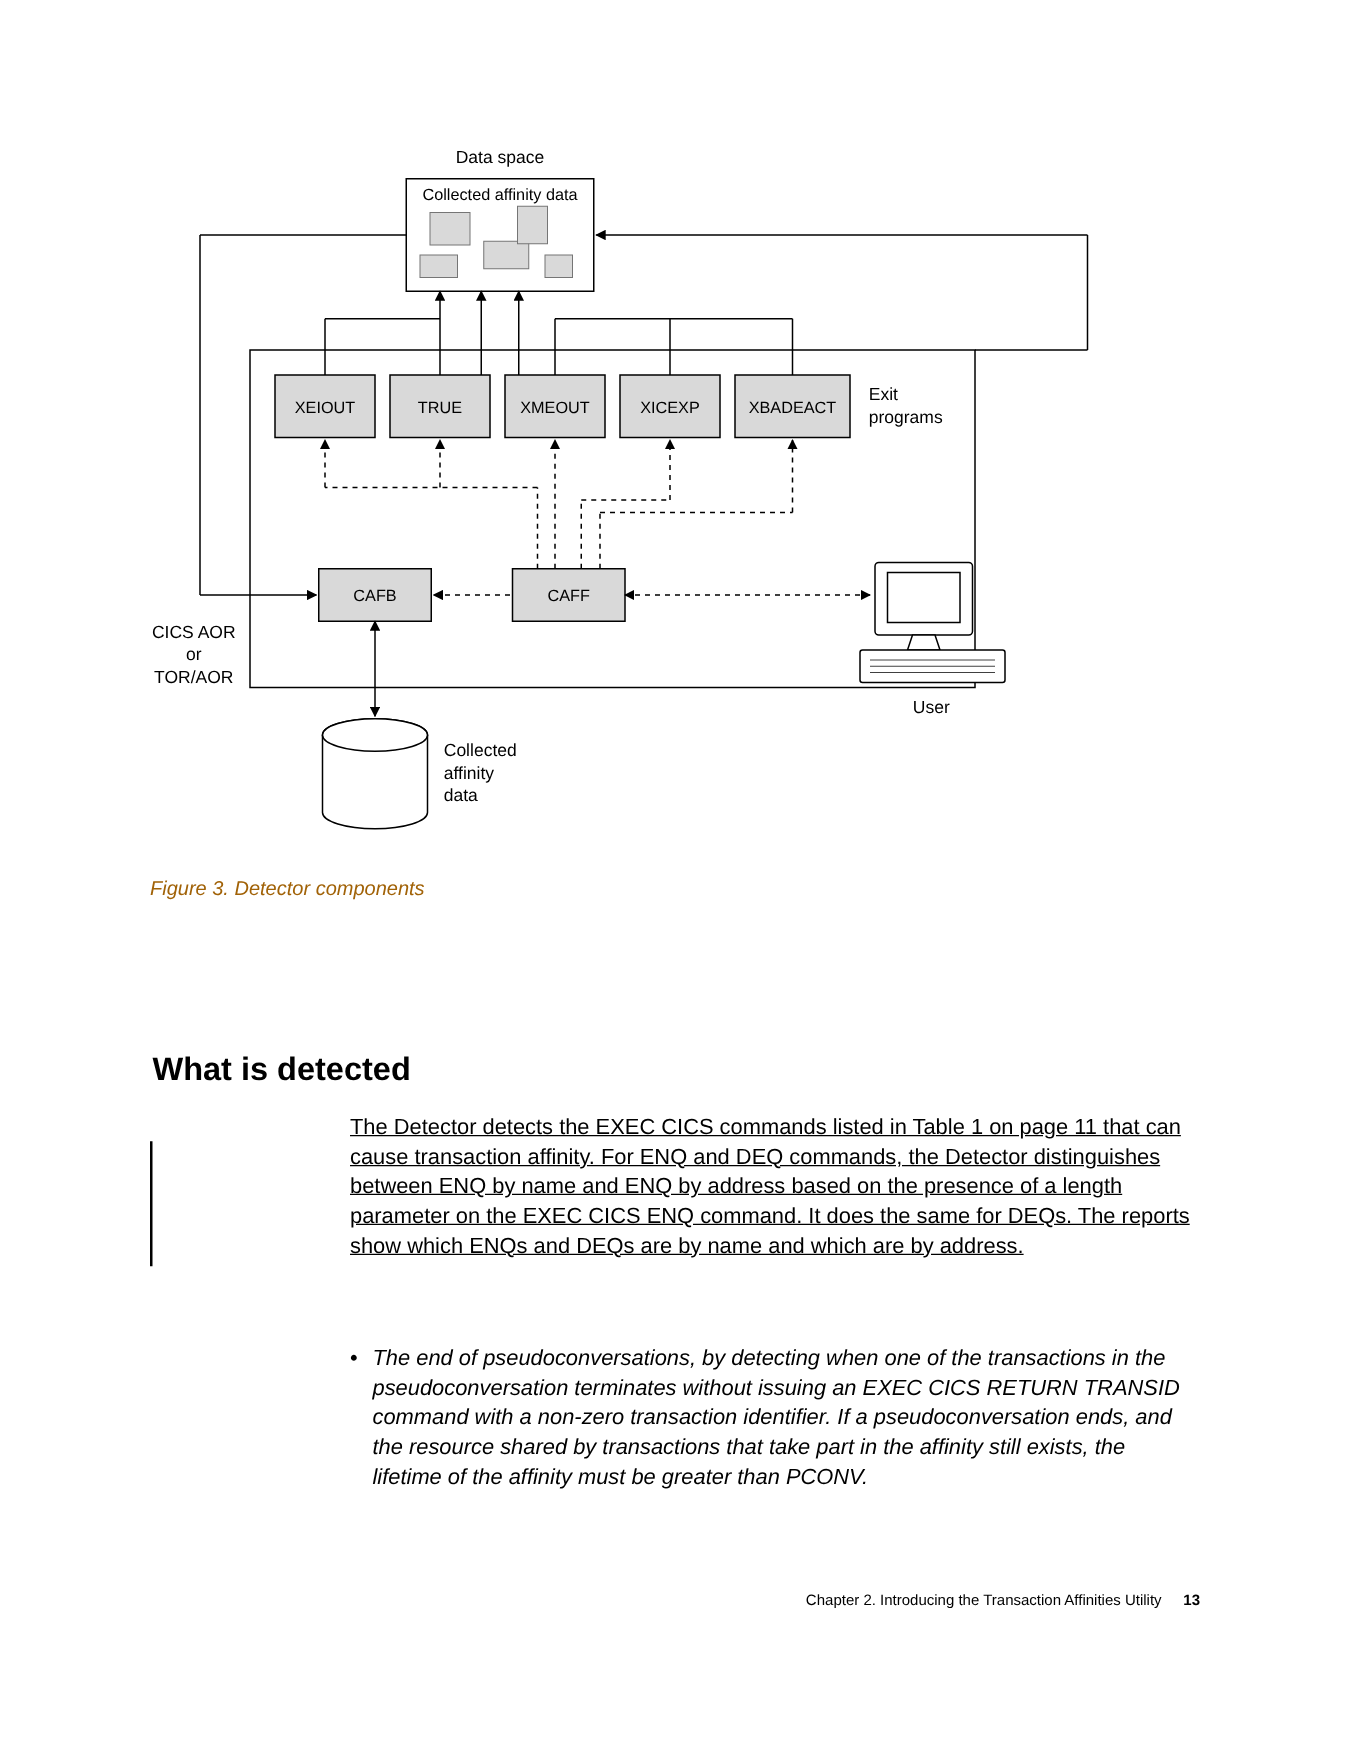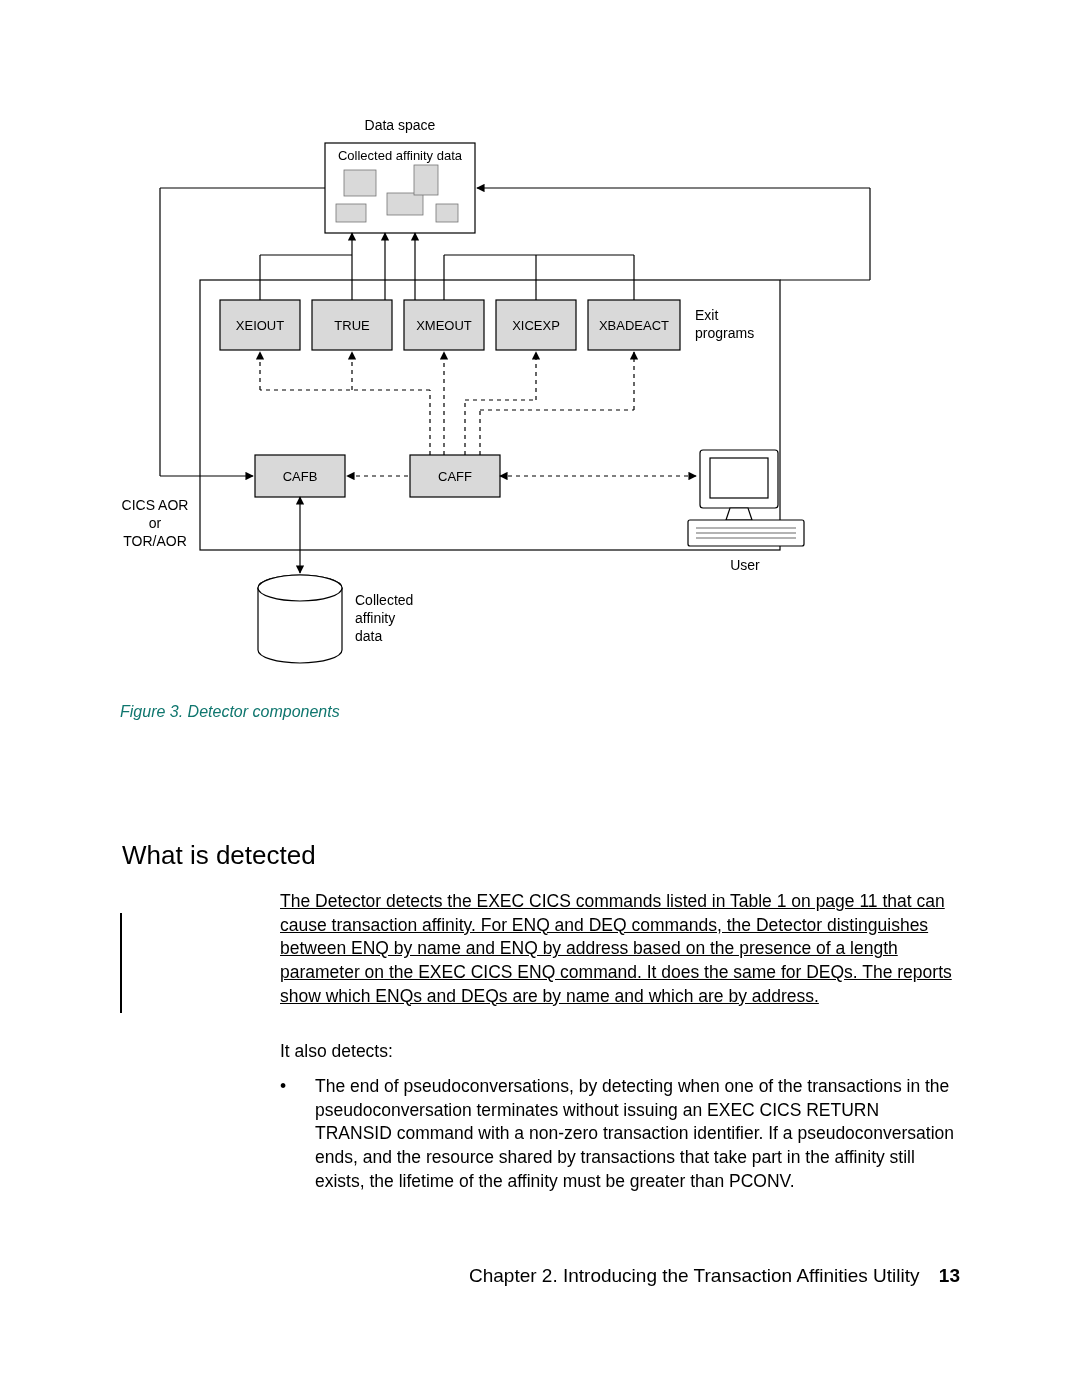--- a/index.html
+++ b/index.html
@@ -28,68 +28,69 @@
     width: 100%;
     height: 100%;
     display: block;
   }
   .caption {
     position: absolute;
     left: 120px;
     top: 703px;
     font-style: italic;
     font-size: 16px;
-    color: #0f766e;
+    color: #a16207;
   }
   .body-col {
     position: absolute;
     left: 280px;
     width: 680px;
     font-size: 17.5px;
     line-height: 1.35;
   }
   .p1 { top: 735px; }
   .heading {
     position: absolute;
     left: 122px;
     top: 840px;
     font-size: 26px;
-    font-weight: normal;
+    font-weight: bold;
   }
   .p2 { top: 890px; text-decoration: underline; }
   .p3 { top: 1040px; }
   .bullet {
     position: absolute;
     left: 280px;
     top: 1075px;
     width: 680px;
     font-size: 17.5px;
     line-height: 1.35;
   }
   .bullet .dot {
     position: absolute;
     left: 0;
     top: 0;
   }
   .bullet .txt {
     display: block;
-    margin-left: 35px;
+    margin-left: 18px;
+    font-style: italic;
   }
   .changebar {
     position: absolute;
     left: 120px;
     width: 2px;
     background: #000;
   }
   .cb1 { top: 913px; height: 100px; }
   .footer {
     position: absolute;
     right: 120px;
     bottom: 110px;
-    font-size: 19px;
+    font-size: 12px;
   }
   .footer .pg {
     font-weight: bold;
     margin-left: 14px;
   }
   
   .diagram text {
     font-family: Arial, Helvetica, sans-serif;
     fill: #000;
   }
@@ -217,21 +218,20 @@
 
   <div class="caption">Figure 3. Detector components</div>
 
 
   <div class="heading">What is detected</div>
 
   <div class="changebar cb1"></div>
 
   <div class="body-col p2">The Detector detects the EXEC CICS commands listed in Table 1 on page 11 that can cause transaction affinity. For ENQ and DEQ commands, the Detector distinguishes between ENQ by name and ENQ by address based on the presence of a length parameter on the EXEC CICS ENQ command. It does the same for DEQs. The reports show which ENQs and DEQs are by name and which are by address.</div>
 
-  <div class="body-col p3">It also detects:</div>
 
   <div class="bullet">
     <span class="dot">•</span>
     <span class="txt">The end of pseudoconversations, by detecting when one of the transactions in the pseudoconversation terminates without issuing an EXEC CICS RETURN TRANSID command with a non-zero transaction identifier. If a pseudoconversation ends, and the resource shared by transactions that take part in the affinity still exists, the lifetime of the affinity must be greater than PCONV.</span>
   </div>
 
   <div class="footer">
     <span>Chapter 2. Introducing the Transaction Affinities Utility</span>
     <span class="pg">13</span>
   </div>

